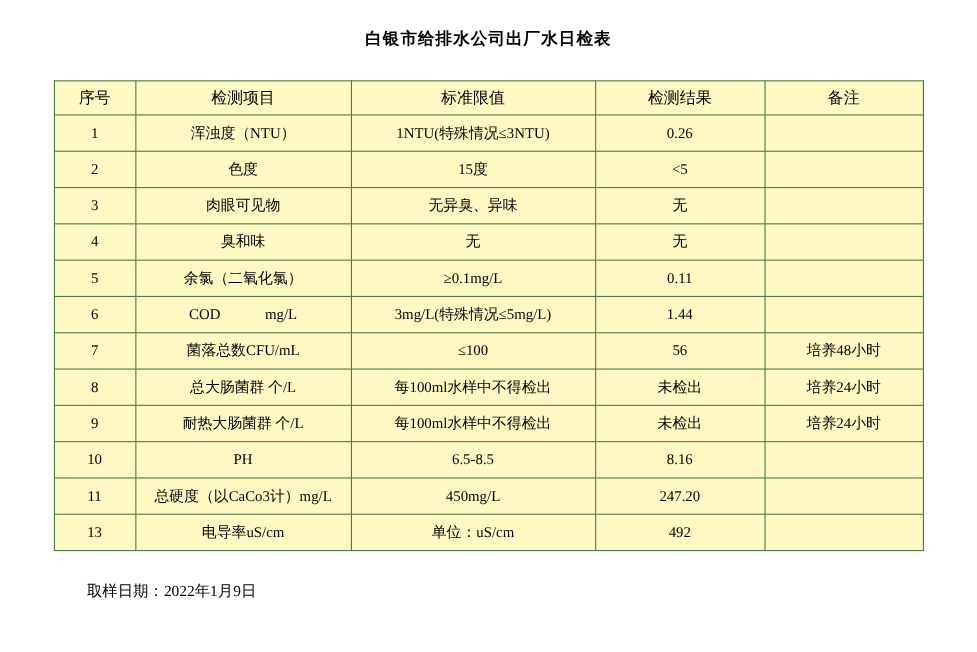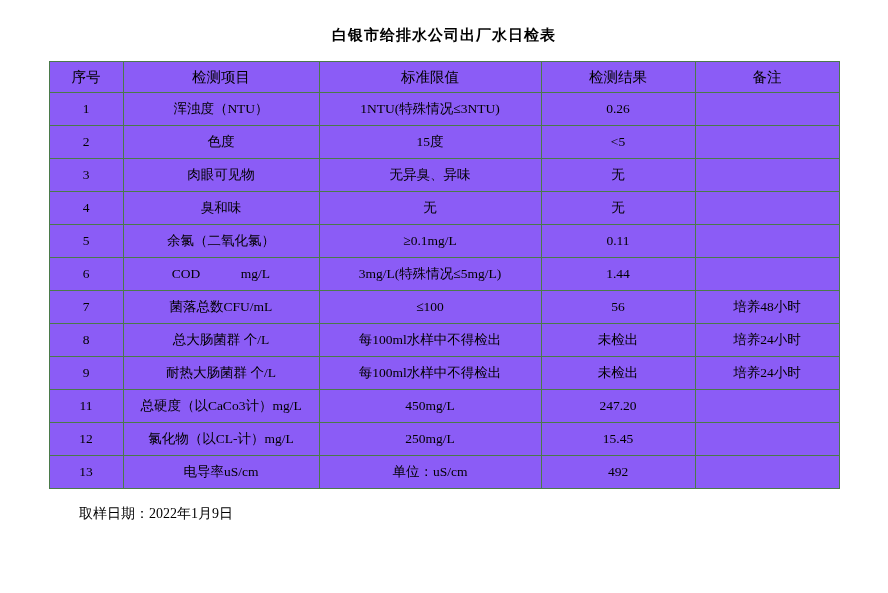--- a/index.html
+++ b/index.html
@@ -27,24 +27,24 @@
     font-size: 15px;
     font-family: "Liberation Serif", serif;
     font-weight: bold;
     letter-spacing: 1px;
     padding-top: 26px;
     padding-bottom: 16px;
     color: #000;
   }
   table.report {
     border-collapse: collapse;
-    margin: 0 auto;
+    margin: 12px auto;
     width: 790px;
     table-layout: fixed;
-    background: #8b5cf6;
+    background: #fef9c3;
   }
   table.report th, table.report td {
     border: 1px solid #4a7a4a;
     text-align: center;
     vertical-align: middle;
     font-size: 13.5px;
     font-family: "Liberation Serif", serif;
     color: #000;
     height: 32px;
     padding: 0 2px;
@@ -159,31 +159,31 @@
         <td>培养24小时</td>
       </tr>
       <tr>
         <td>9</td>
         <td>耐热大肠菌群 个/L</td>
         <td>每100ml水样中不得检出</td>
         <td>未检出</td>
         <td>培养24小时</td>
       </tr>
       <tr>
+        <td>10</td>
+        <td>PH</td>
+        <td>6.5-8.5</td>
+        <td>8.16</td>
+        <td></td>
+      </tr>
+      <tr>
         <td>11</td>
         <td>总硬度（以CaCo3计）mg/L</td>
         <td>450mg/L</td>
         <td>247.20</td>
-        <td></td>
-      </tr>
-      <tr>
-        <td>12</td>
-        <td>氯化物（以CL-计）mg/L</td>
-        <td>250mg/L</td>
-        <td>15.45</td>
         <td></td>
       </tr>
       <tr>
         <td>13</td>
         <td>电导率uS/cm</td>
         <td>单位：uS/cm</td>
         <td>492</td>
         <td></td>
       </tr>
     </tbody>

